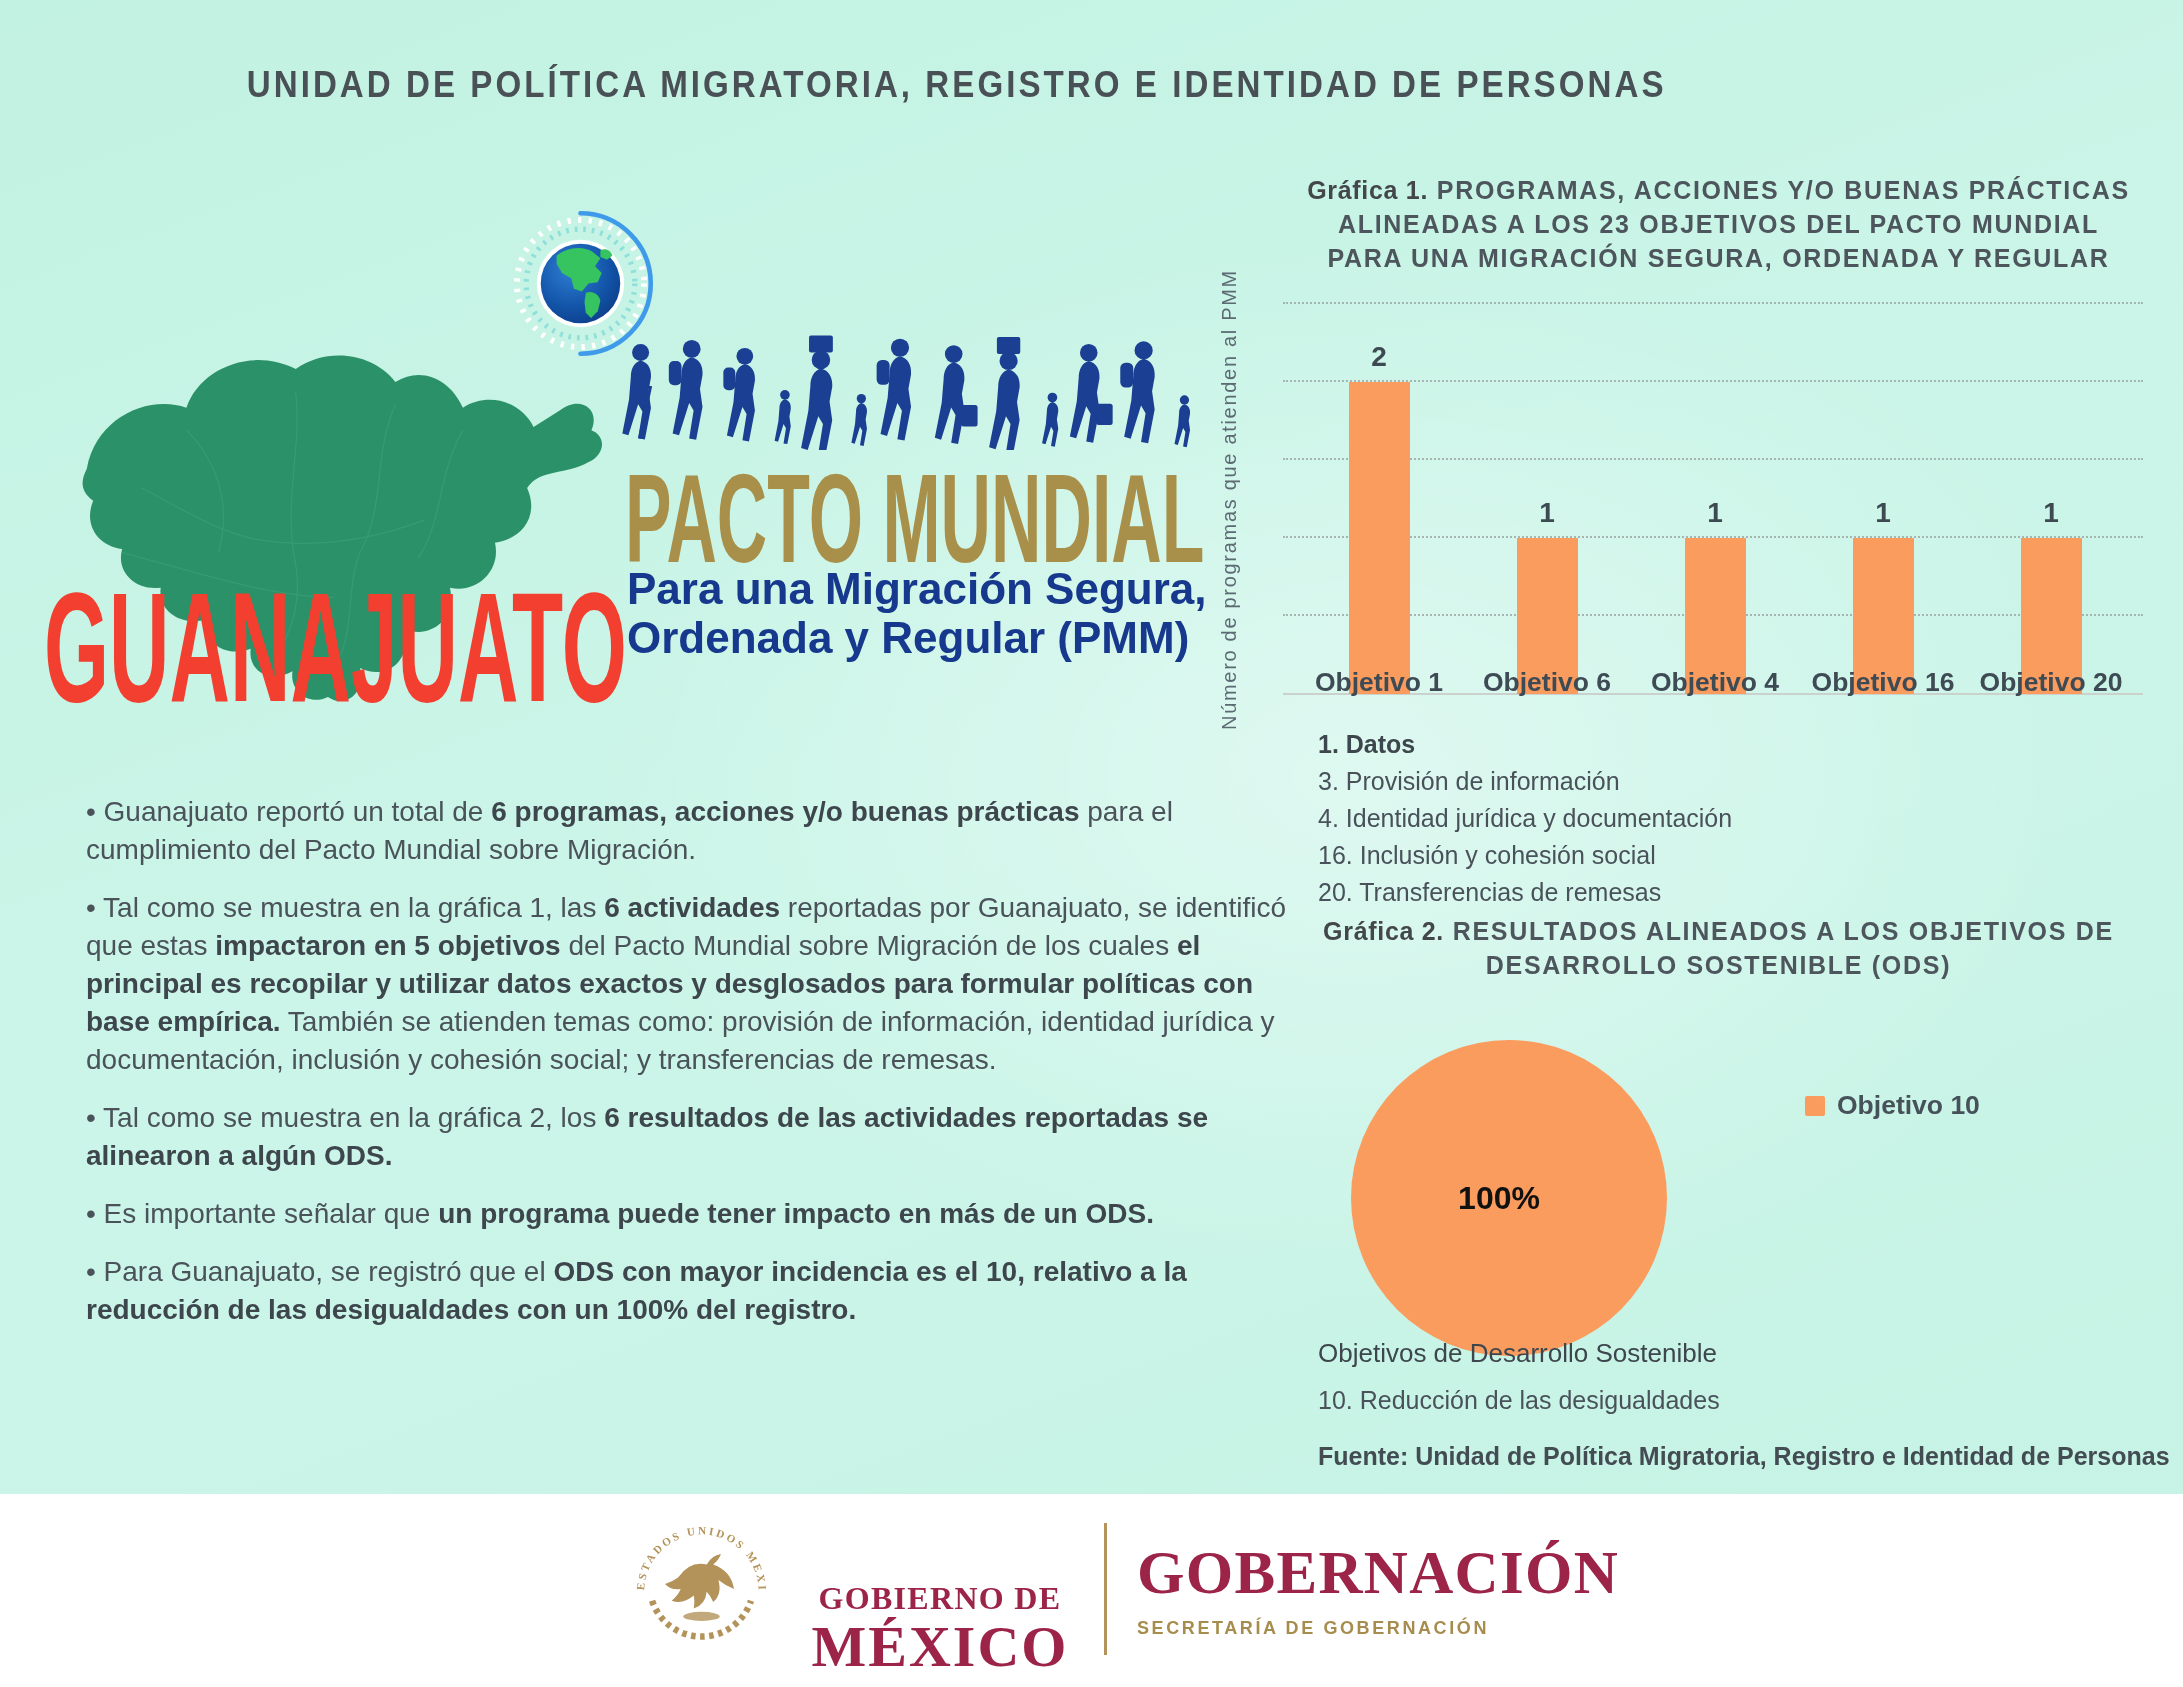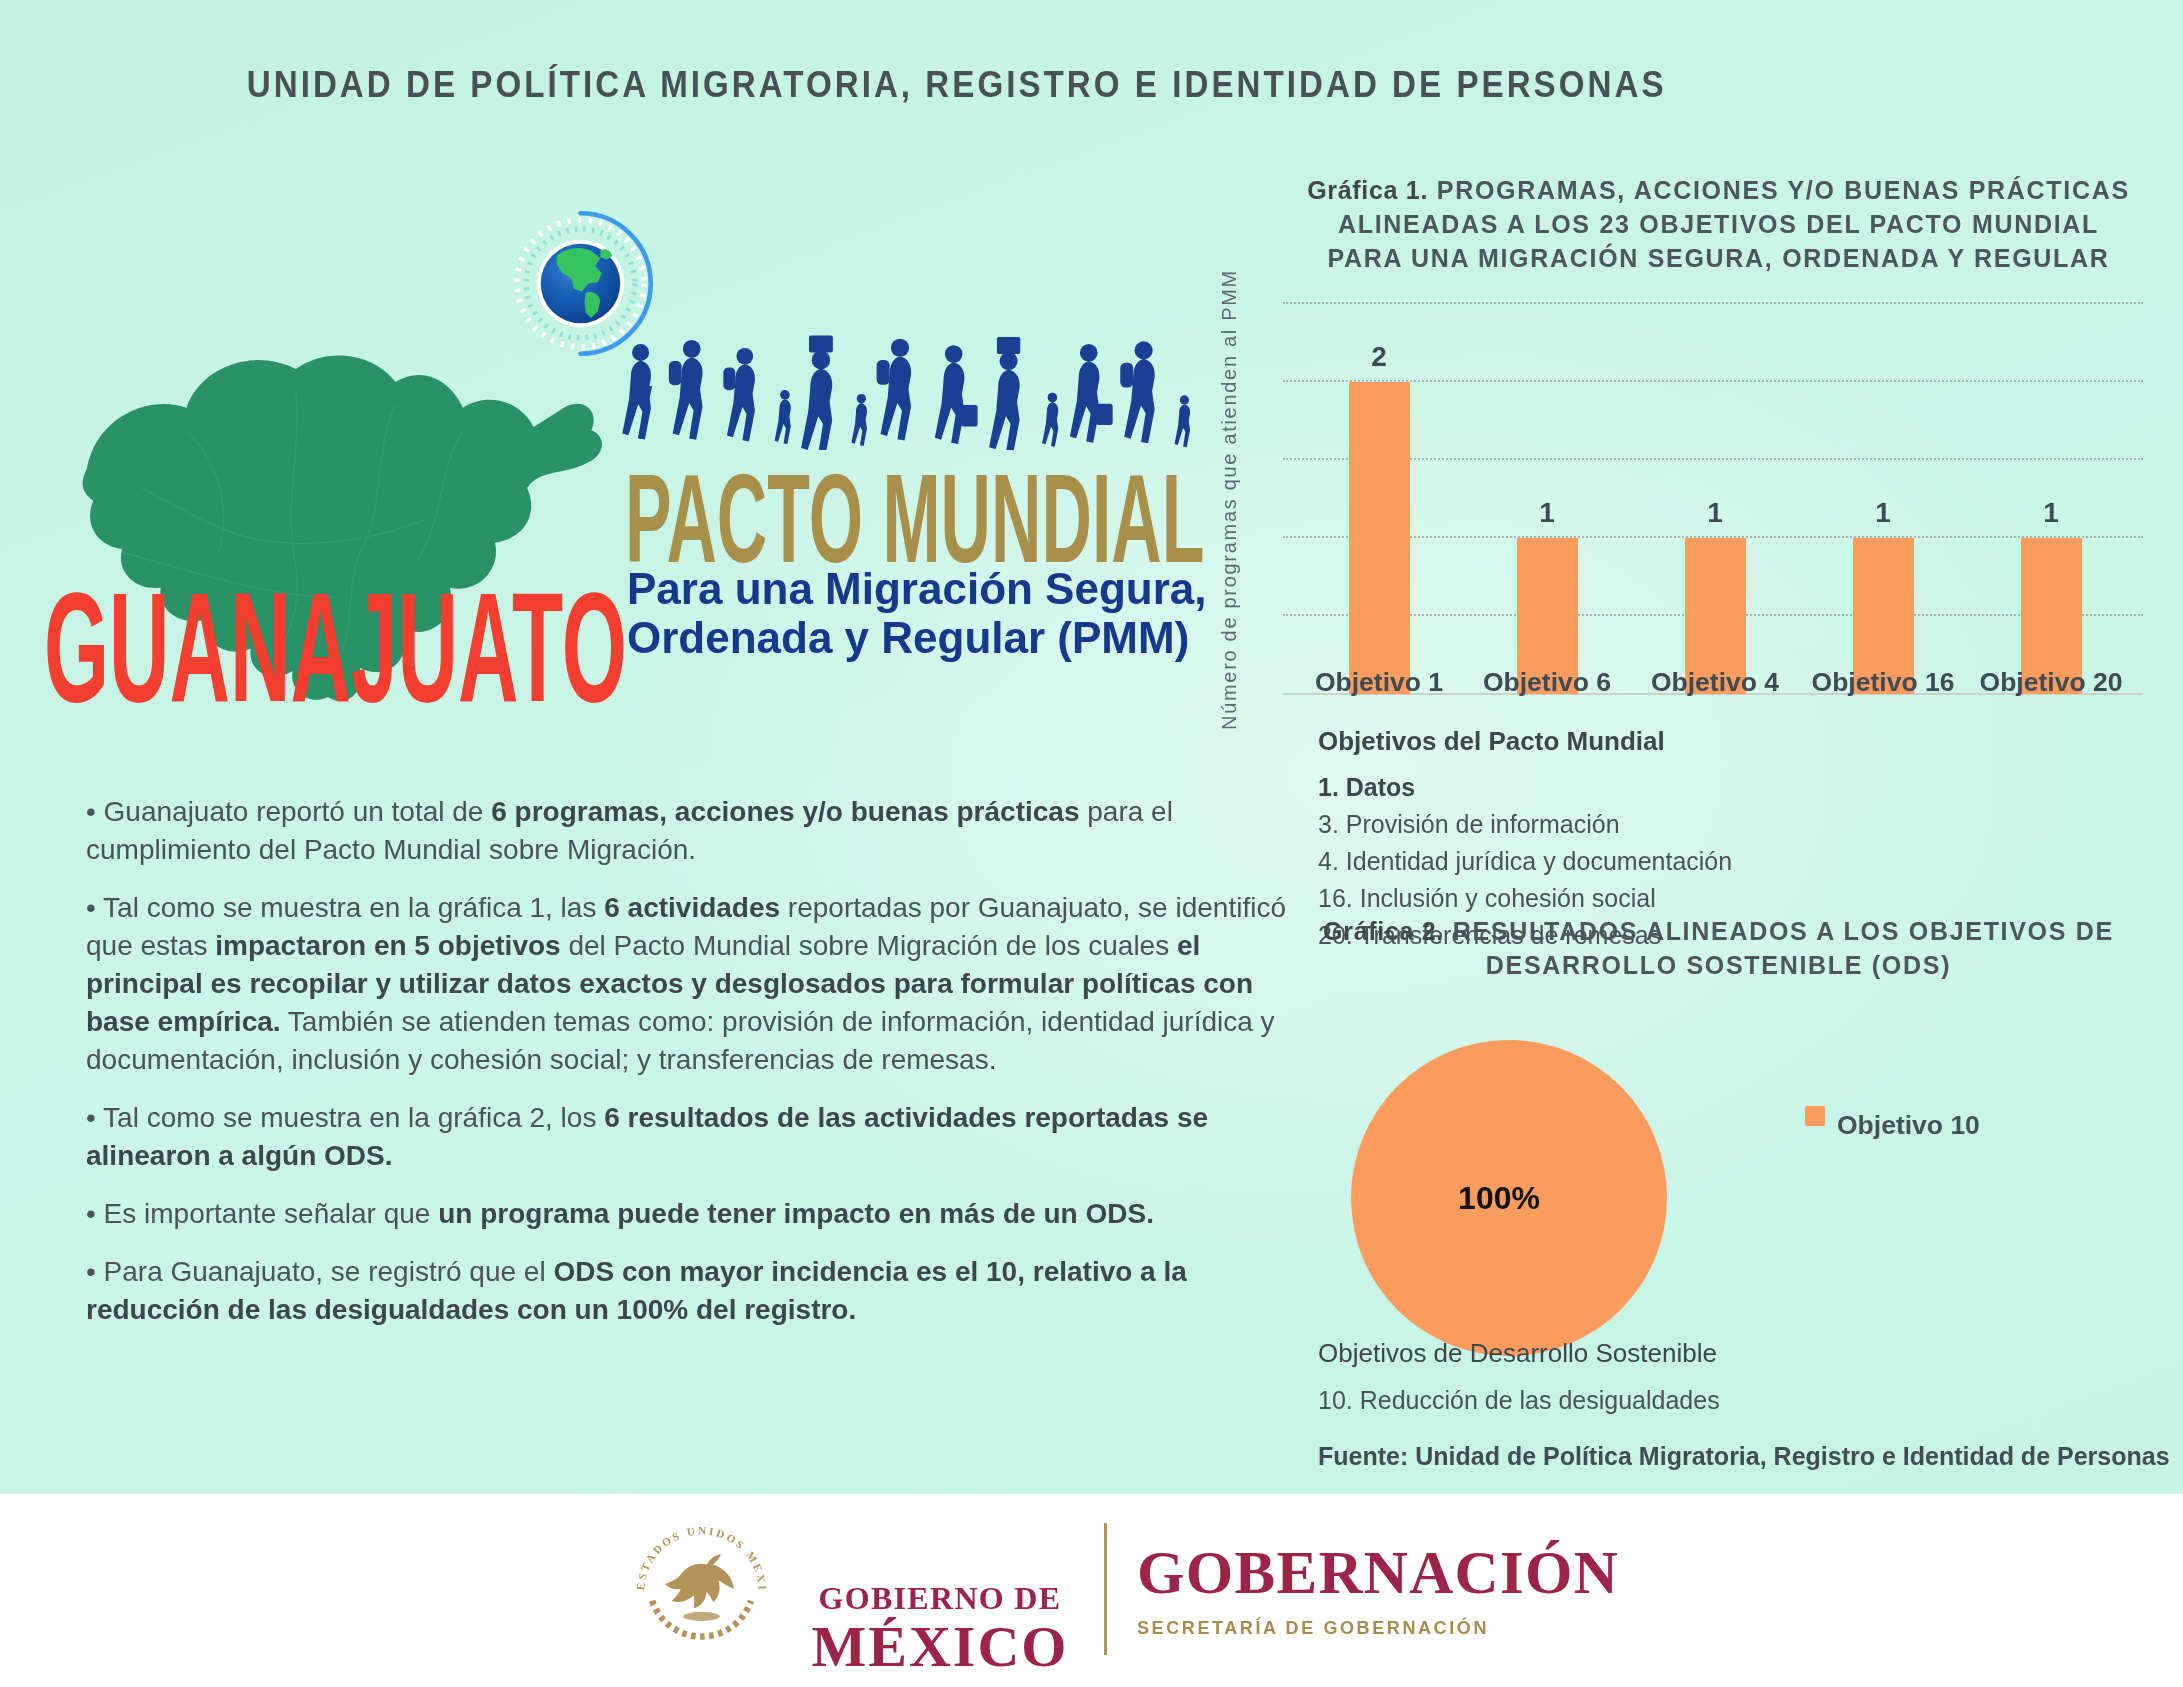--- a/index.html
+++ b/index.html
@@ -66,21 +66,21 @@
     font-size:25px;letter-spacing:1.7px;color:#4d565c;line-height:34px;font-weight:600;
   }
   .chart2-title .tp{font-weight:800;color:#43474a;letter-spacing:0.7px;}
   #pie{
     top:1040px;left:1351px;width:316px;height:316px;border-radius:50%;
     display:flex;align-items:center;justify-content:center;
   }
   .pie-label{font-size:32px;font-weight:800;color:#111;margin-right:20px;}
   #legend{top:1090px;left:1805px;display:flex;align-items:center;gap:12px;}
   .legend-swatch{width:20px;height:20px;border-radius:2px;}
-  .legend-label{font-size:26.5px;font-weight:600;color:#46515a;margin-top:20px;}
+  .legend-label{font-size:26.5px;font-weight:600;color:#46515a;}
   
   #ods-list{top:1338px;left:1318px;width:820px;}
   .ods-title{font-size:26px;font-weight:400;color:#3e464d;margin-bottom:13.2px;}
   .ods-item{font-size:25px;line-height:36px;color:#49525a;}
   .fuente{top:1442px;left:1318px;width:860px;font-size:25px;font-weight:600;color:#434c53;}
   
   .footer-band{top:1494px;left:0;width:2183px;height:193px;background:#ffffff;}
   .gov-block{top:1580px;left:781px;width:318px;text-align:center;color:#9d2449;font-family:"Liberation Serif",serif;}
   .gov-line1{font-size:32px;font-weight:bold;letter-spacing:1.3px;}
   .gov-line2{font-size:58px;font-weight:bold;letter-spacing:2px;line-height:1.05;}
@@ -226,21 +226,20 @@
   </div>
   <div class="abs" id="cats">
       <span class="cat">Objetivo 1</span>
       <span class="cat">Objetivo 6</span>
       <span class="cat">Objetivo 4</span>
       <span class="cat">Objetivo 16</span>
       <span class="cat">Objetivo 20</span>
     </div>
 
   <div class="abs" id="pacto-list">
-    <div class="plist-title">Objetivos del Pacto Mundial</div>
     <div id="pacto-items">
         <div class="plist-item bold">1. Datos</div>
         <div class="plist-item">3. Provisión de información</div>
         <div class="plist-item">4. Identidad jurídica y documentación</div>
         <div class="plist-item">16. Inclusión y cohesión social</div>
         <div class="plist-item">20. Transferencias de remesas</div>
       </div>
   </div>
 
   <div class="abs chart2-title">

